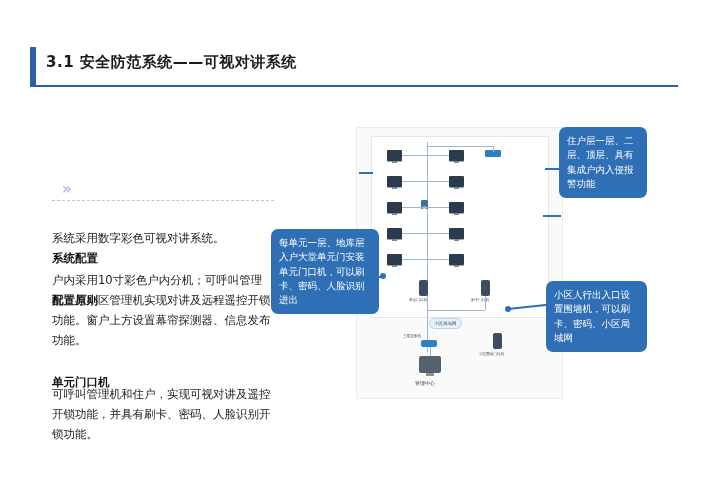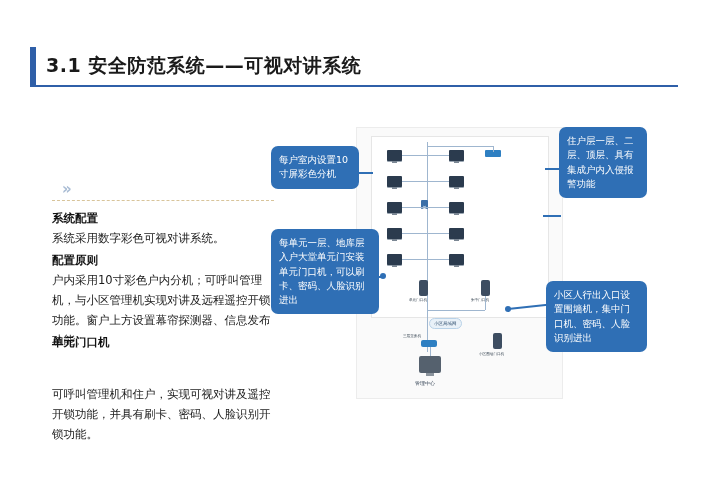--- a/index.html
+++ b/index.html
@@ -10,21 +10,21 @@
     position:relative;
     overflow:hidden;
   }
   .slide{position:absolute;left:0;top:0;width:707px;height:500px;background:#fff;}
 
   
   .title-row{position:absolute;left:30px;top:47px;width:648px;height:38px;}
   .title-accent{position:absolute;left:0;top:0;width:6px;height:38px;background:#2f5fa8;}
   .title-text{
     position:absolute;left:16px;top:6px;
-    font-size:19px;font-weight:bold;color:#1a1a1a;letter-spacing:0.5px;
+    font-size:15px;font-weight:bold;color:#1a1a1a;letter-spacing:0.5px;
     white-space:nowrap;
   }
   .title-rule{position:absolute;left:0;top:38px;width:648px;height:2px;background:#2f5fa8;}
 
   
   .badge-wrap{position:absolute;left:108px;top:128px;width:170px;height:44px;}
   .badge-circle{
     position:absolute;left:0;top:0;width:42px;height:42px;border-radius:50%;
     background:#1b6fb5;
   }
@@ -33,21 +33,21 @@
     position:absolute;left:44px;top:9px;
     font-size:15px;font-weight:bold;color:#333;white-space:nowrap;
   }
   .badge-underline{position:absolute;left:44px;top:37px;width:124px;height:2px;background:#cfcfcf;}
 
   .chevrons{position:absolute;left:62px;top:180px;color:#a9bcd4;font-size:15px;letter-spacing:-3px;font-weight:bold;}
 
   .dotline{position:absolute;left:52px;top:200px;width:222px;border-top:1px dashed #d8c49a;}
 
   .ltext{position:absolute;left:52px;width:226px;font-size:11.5px;line-height:1.75;color:#1a1a1a;}
-  .lhead{font-weight:bold;color:#111;}
+  .lhead{font-weight:bold;color:#111;margin-top:40px;}
   .l1{top:208px;}
   .l2{top:228px;}
   .l3{top:250px;}
   .l4{top:270px;}
   .l5{top:332px;}
   .l6{top:352px;margin-top:32px;}
 
   
   .diagram{
     position:absolute;left:356px;top:127px;width:205px;height:270px;
@@ -161,29 +161,28 @@
     <div class="lbl" style="left:122px;top:224px;">小区围墙门口机</div>
 
     <div class="dev blue" style="left:64px;top:212px;width:16px;height:7px;"></div>
     <div class="lbl" style="left:46px;top:206px;">三层交换机</div>
 
     <div class="pc" style="left:62px;top:228px;"></div>
     <div class="vbus" style="left:73px;top:219px;height:9px;"></div>
     <div class="mgmt-label" style="left:58px;top:252px;">管理中心</div>
   </div>
 
-  <div class="callout c1">每户室内设置10寸屏彩色分机</div>
   <div class="connector" style="left:359px;top:172px;width:14px;"></div>
 
   <div class="callout c2">每单元一层、地库层入户大堂单元门安装单元门口机，可以刷卡、密码、人脸识别进出</div>
   <div class="connector" style="left:359px;top:276px;width:22px;"></div>
   <div class="arrow-dot" style="left:380px;top:273px;"></div>
 
   <div class="callout c3">住户层一层、二层、顶层、具有集成户内入侵报警功能</div>
   <div class="connector" style="left:545px;top:168px;width:16px;"></div>
 
   <div class="connector" style="left:543px;top:215px;width:18px;"></div>
 
-  <div class="callout c5">小区人行出入口设置围墙机，集中门口机、密码、人脸识别进出</div>
+  <div class="callout c5">小区人行出入口设置围墙机，可以刷卡、密码、小区局域网</div>
   <div class="connector" style="left:508px;top:308px;width:40px;transform:rotate(-6deg);transform-origin:left center;"></div>
   <div class="arrow-dot" style="left:505px;top:306px;"></div>
 
 </div>
 
 </body></html>

